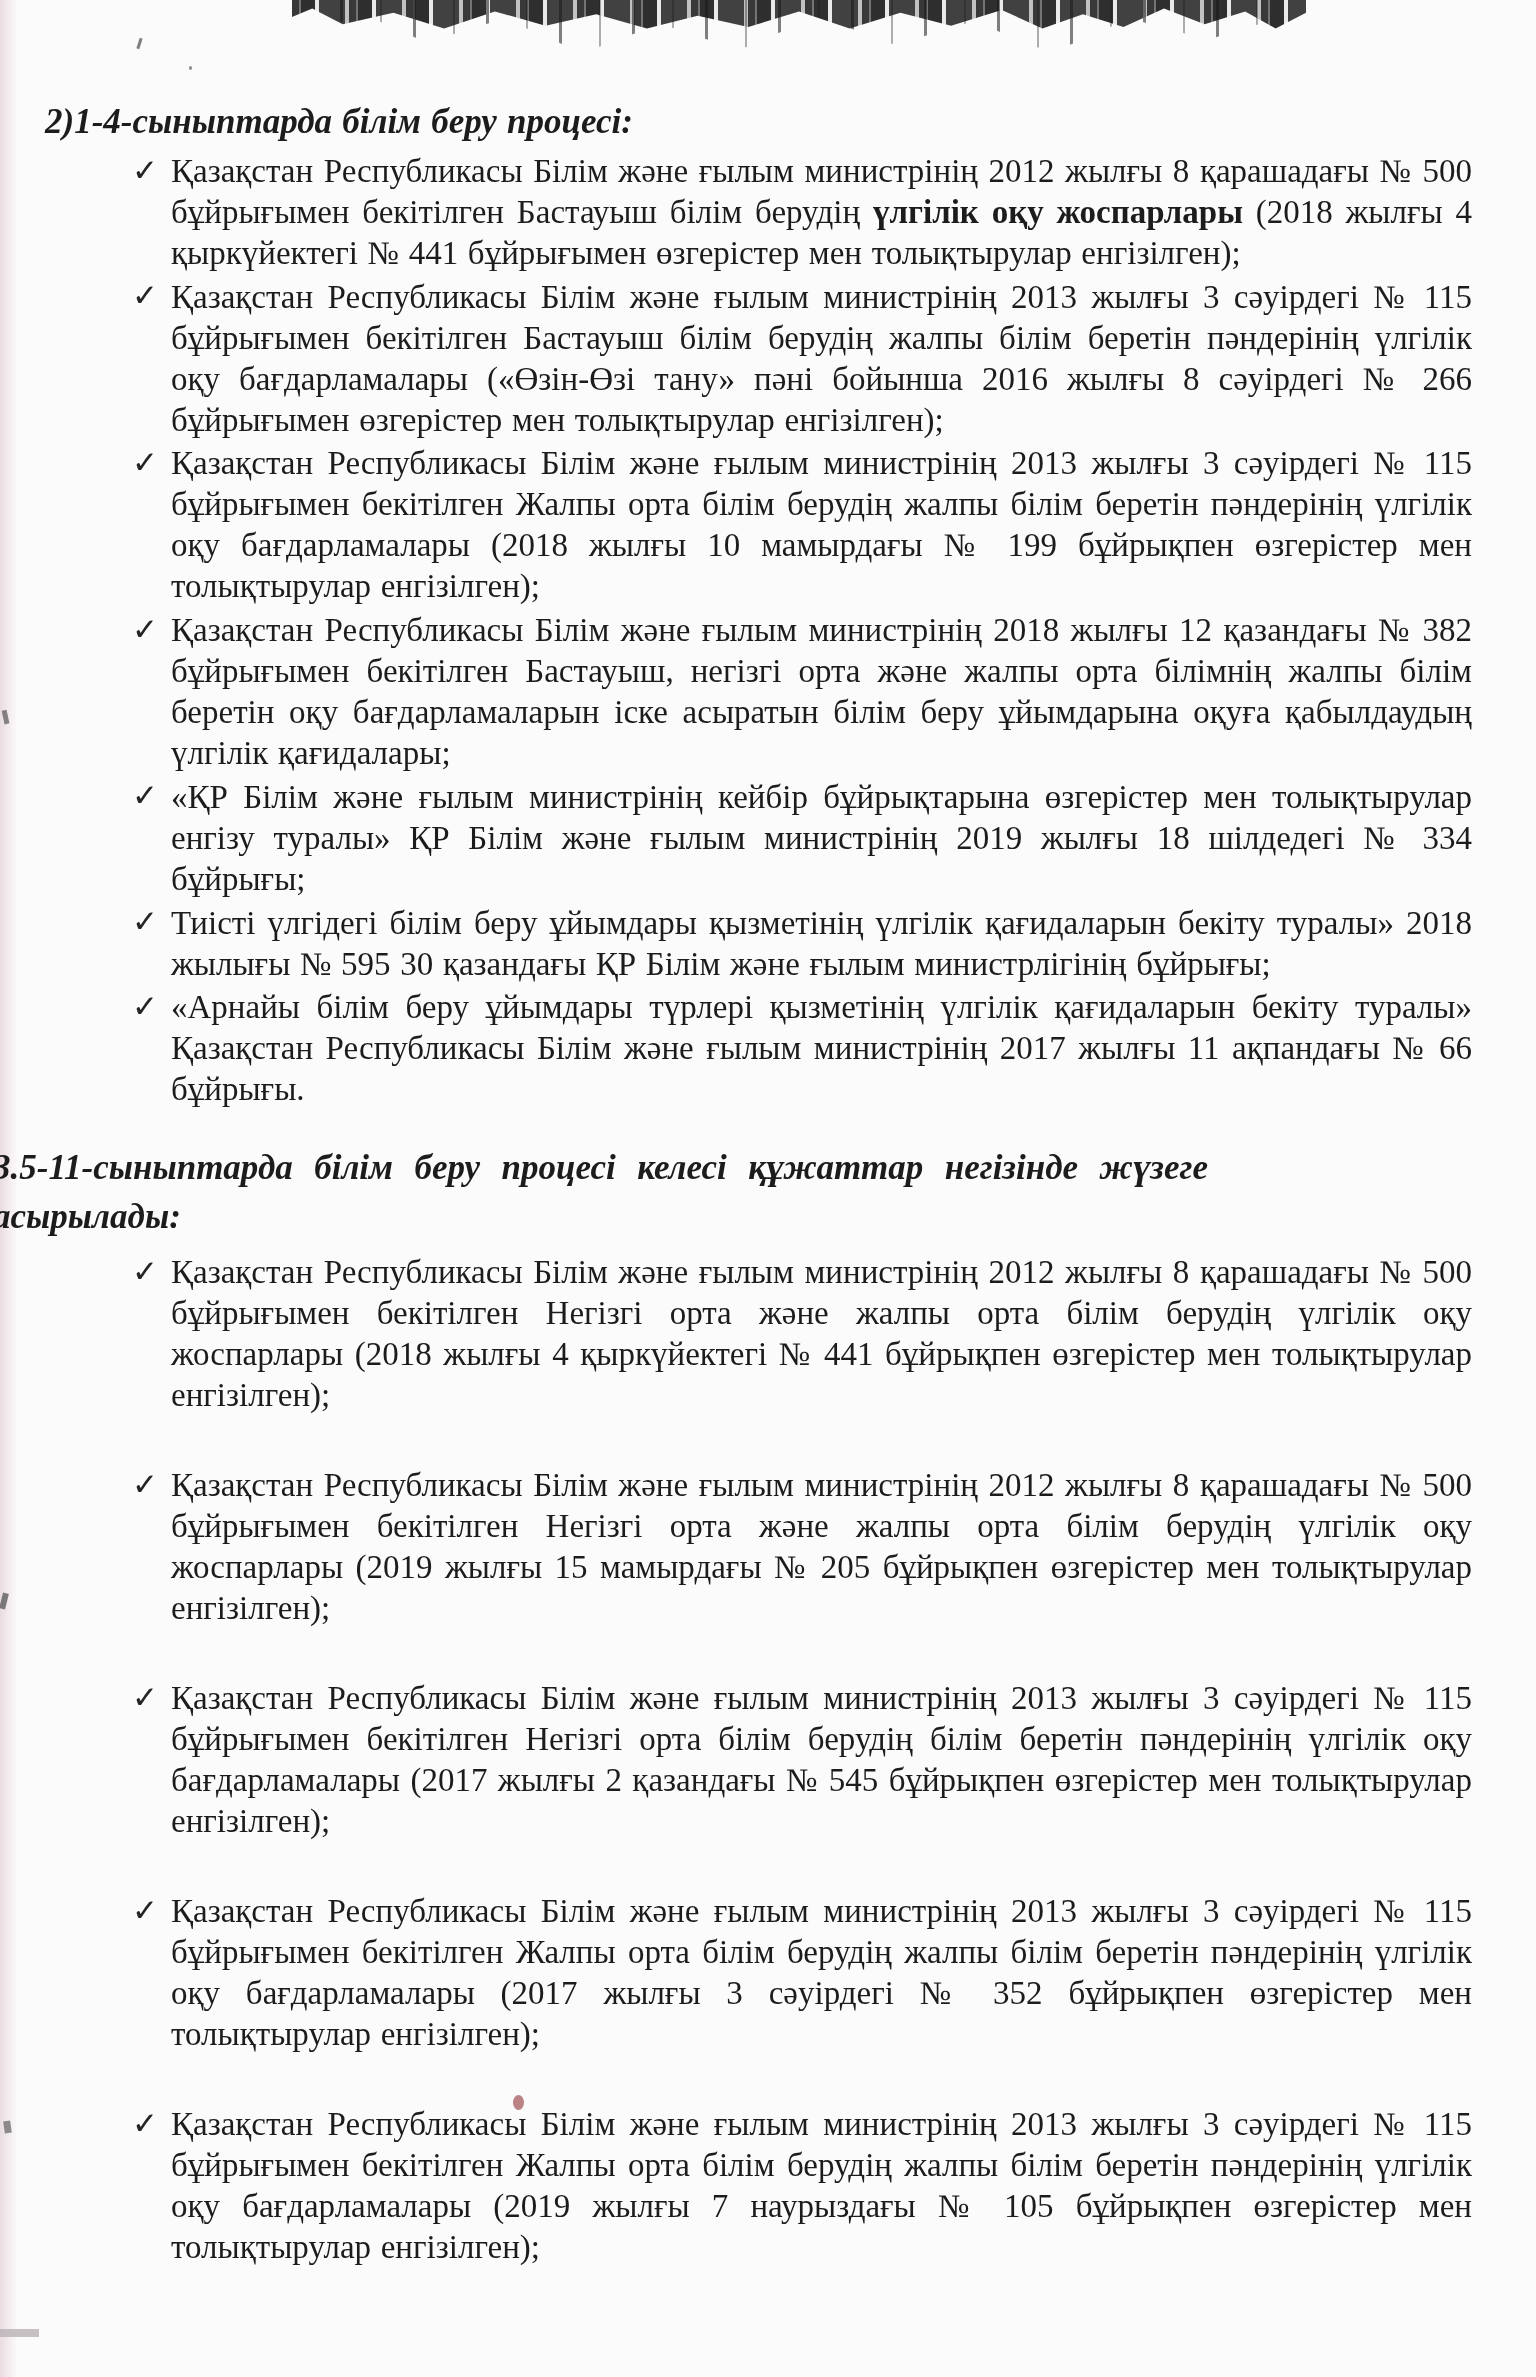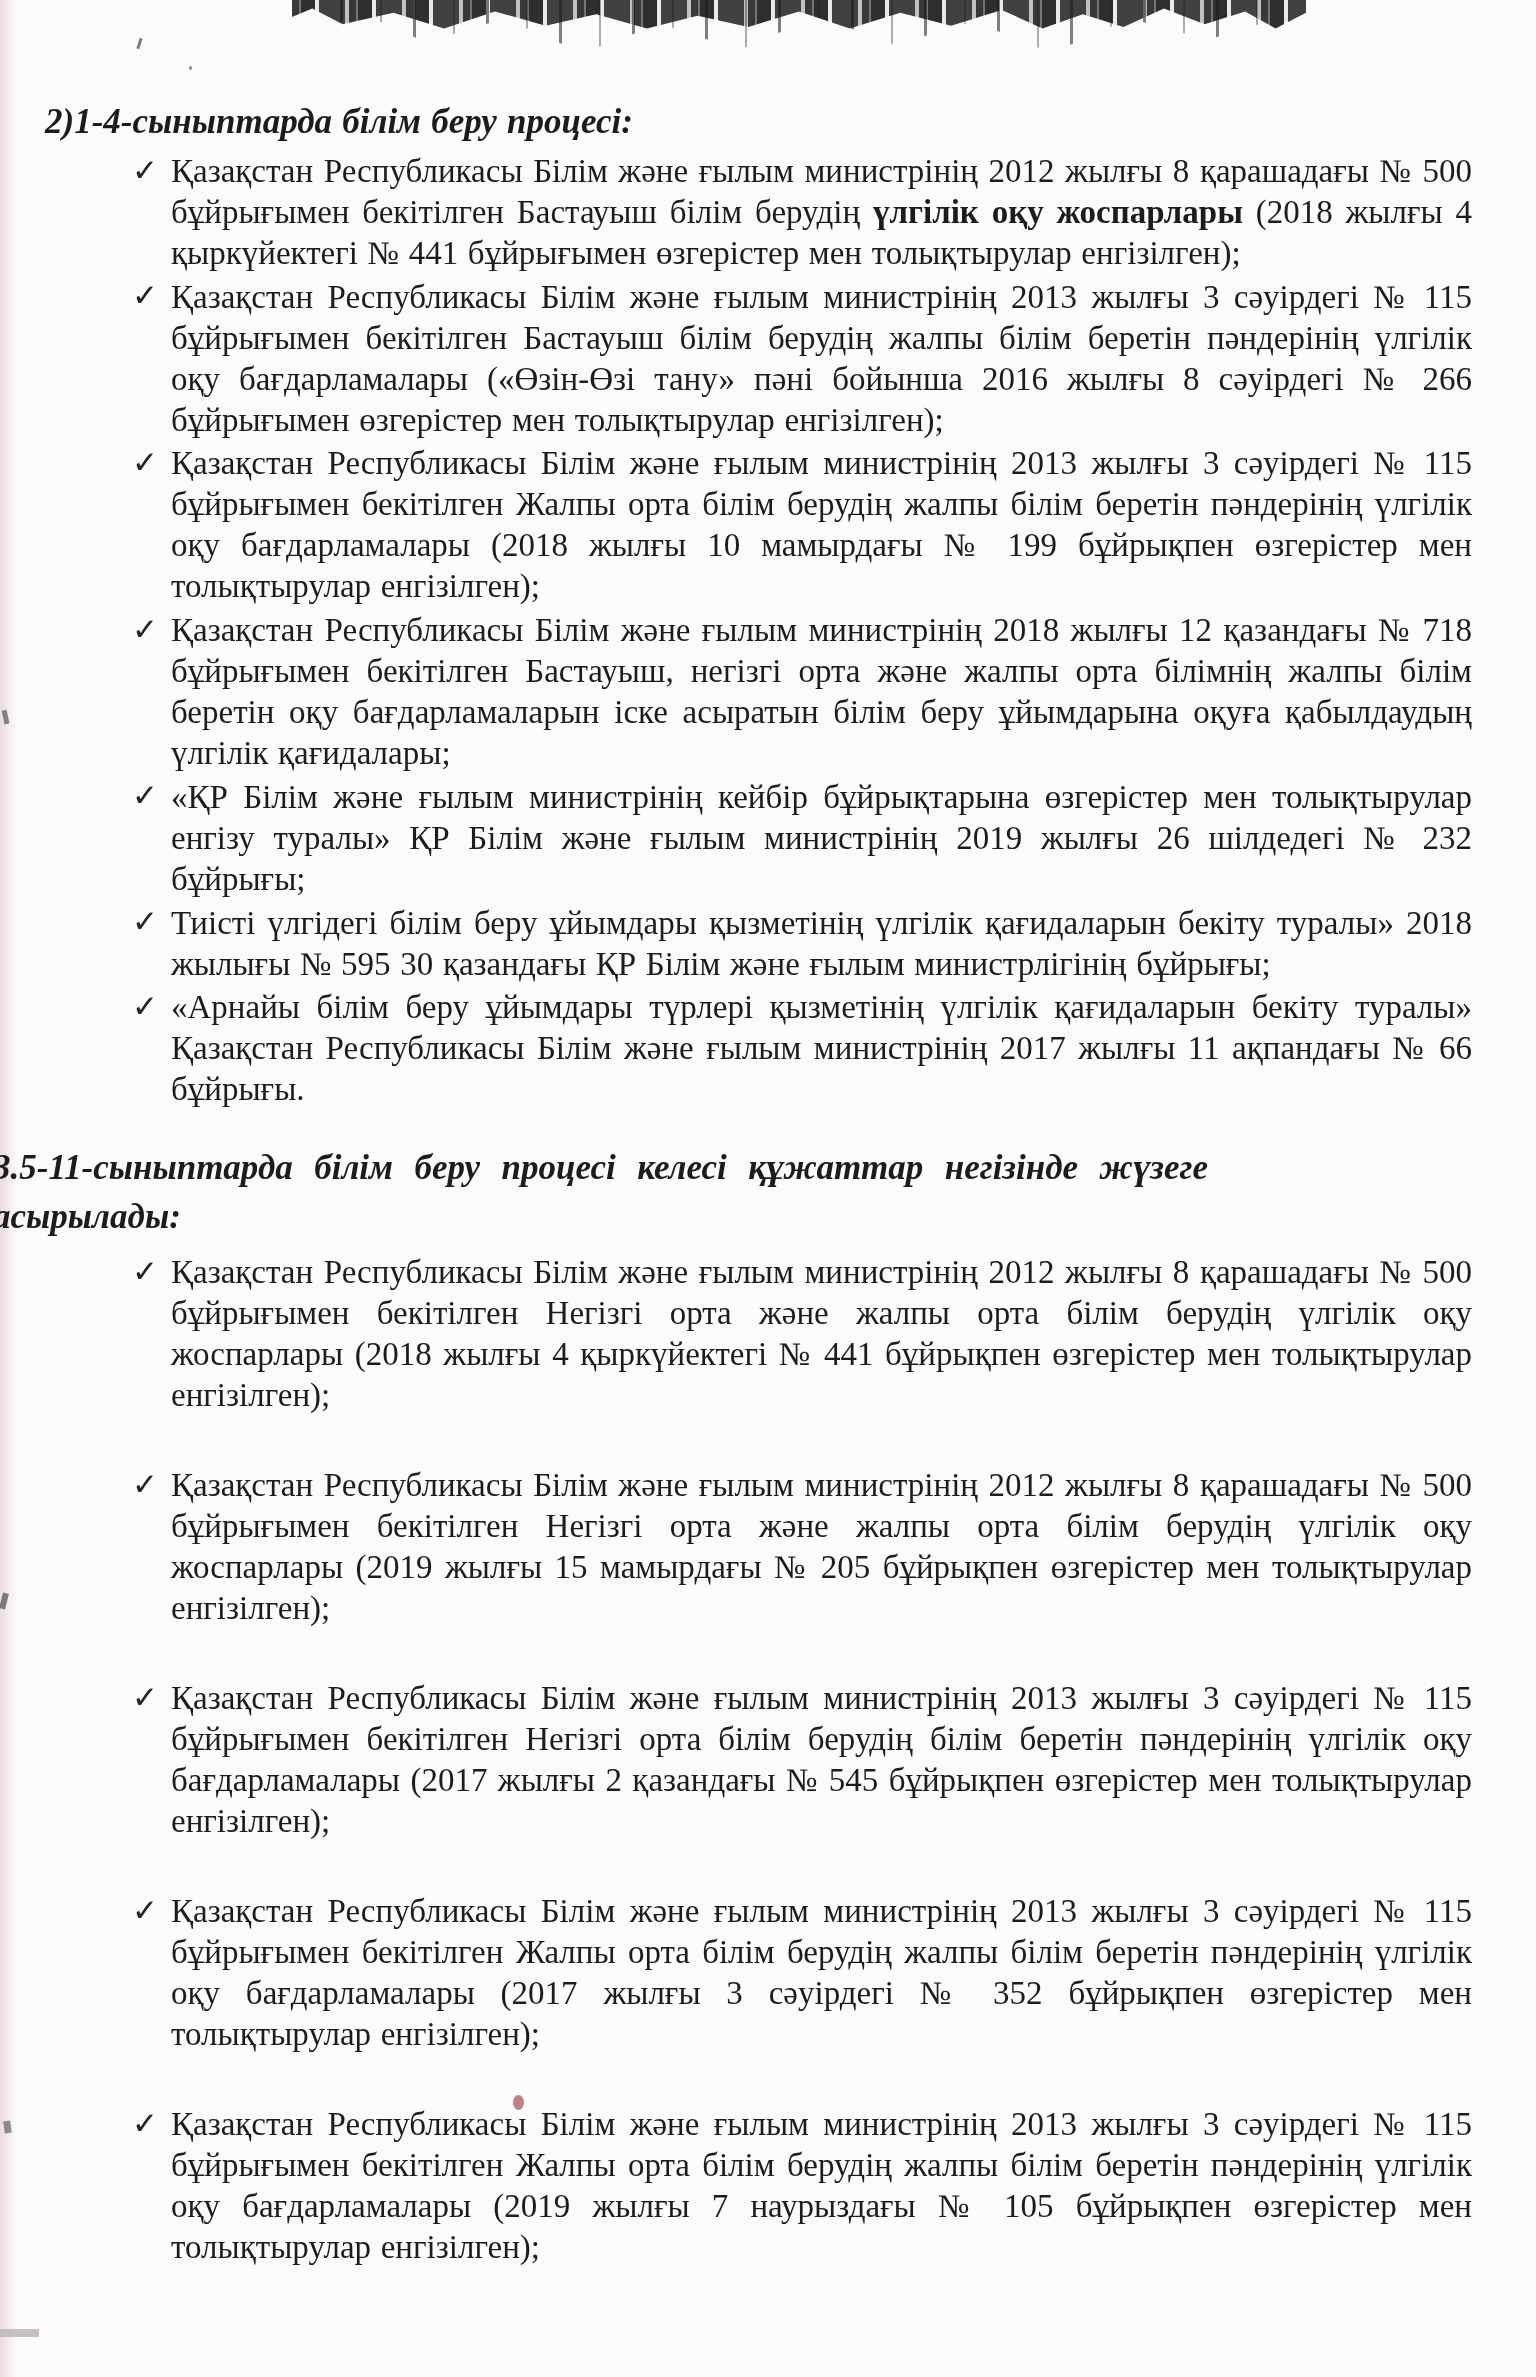--- a/index.html
+++ b/index.html
@@ -120,25 +120,25 @@
     <li>
       <span class="check-mark">✓</span>
       <span>Қазақстан Республикасы Білім және ғылым министрінің 2013 жылғы 3 сәуірдегі № 115 бұйрығымен бекітілген Бастауыш білім берудің жалпы білім беретін пәндерінің үлгілік оқу бағдарламалары («Өзін-Өзі тану» пәні бойынша 2016 жылғы 8 сәуірдегі № 266 бұйрығымен өзгерістер мен толықтырулар енгізілген);</span>
     </li>
     <li>
       <span class="check-mark">✓</span>
       <span>Қазақстан Республикасы Білім және ғылым министрінің 2013 жылғы 3 сәуірдегі № 115 бұйрығымен бекітілген Жалпы орта білім берудің жалпы білім беретін пәндерінің үлгілік оқу бағдарламалары (2018 жылғы 10 мамырдағы № 199 бұйрықпен өзгерістер мен толықтырулар енгізілген);</span>
     </li>
     <li>
       <span class="check-mark">✓</span>
-      <span>Қазақстан Республикасы Білім және ғылым министрінің 2018 жылғы 12 қазандағы № 718 бұйрығымен бекітілген Бастауыш, негізгі орта және жалпы орта білімнің жалпы білім беретін оқу бағдарламаларын іске асыратын білім беру ұйымдарына оқуға қабылдаудың үлгілік қағидалары;</span>
+      <span>Қазақстан Республикасы Білім және ғылым министрінің 2018 жылғы 12 қазандағы № 382 бұйрығымен бекітілген Бастауыш, негізгі орта және жалпы орта білімнің жалпы білім беретін оқу бағдарламаларын іске асыратын білім беру ұйымдарына оқуға қабылдаудың үлгілік қағидалары;</span>
     </li>
     <li>
       <span class="check-mark">✓</span>
-      <span>«ҚР Білім және ғылым министрінің кейбір бұйрықтарына өзгерістер мен толықтырулар енгізу туралы» ҚР Білім және ғылым министрінің 2019 жылғы 26 шілдедегі № 232 бұйрығы;</span>
+      <span>«ҚР Білім және ғылым министрінің кейбір бұйрықтарына өзгерістер мен толықтырулар енгізу туралы» ҚР Білім және ғылым министрінің 2019 жылғы 18 шілдедегі № 334 бұйрығы;</span>
     </li>
     <li>
       <span class="check-mark">✓</span>
       <span>Тиісті үлгідегі білім беру ұйымдары қызметінің үлгілік қағидаларын бекіту туралы» 2018 жылығы № 595 30 қазандағы ҚР Білім және ғылым министрлігінің бұйрығы;</span>
     </li>
     <li>
       <span class="check-mark">✓</span>
       <span>«Арнайы білім беру ұйымдары түрлері қызметінің үлгілік қағидаларын бекіту туралы» Қазақстан Республикасы Білім және ғылым  министрінің 2017 жылғы 11 ақпандағы № 66 бұйрығы.</span>
     </li>
   </ul>

